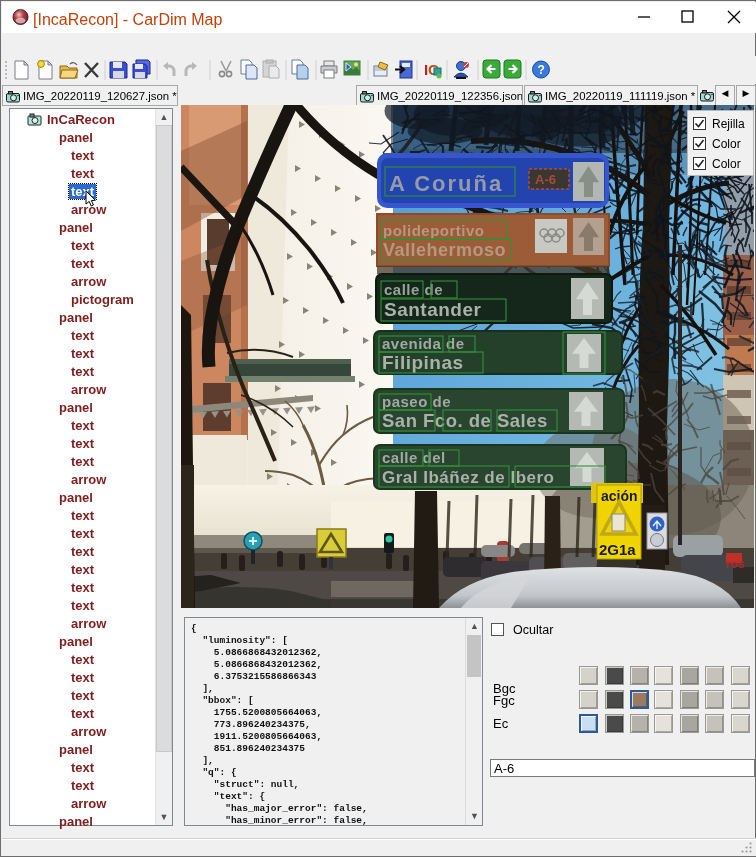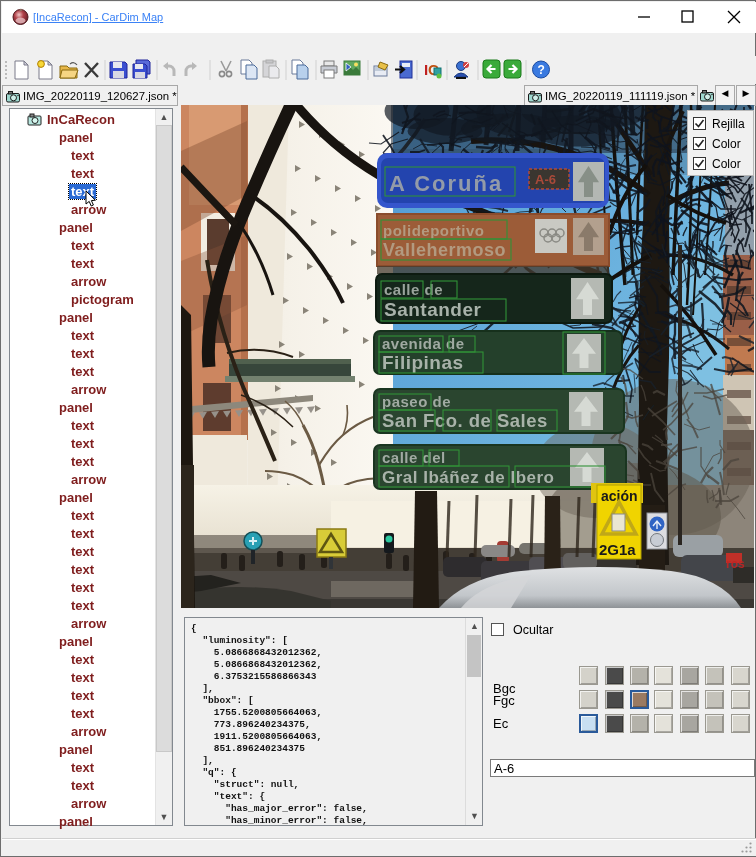--- a/index.html
+++ b/index.html
@@ -1,21 +1,21 @@
 <!DOCTYPE html>
 <html><head>
 <meta charset="utf-8">
 <style>
 * { margin:0; padding:0; box-sizing:border-box; }
 html,body { width:756px; height:857px; overflow:hidden; }
 body { font-family:"Liberation Sans", sans-serif; background:#f0f0f0; position:relative; }
 .abs { position:absolute; }
 #win { position:absolute; left:0; top:0; width:756px; height:857px; border:1px solid #6d6d6d; background:#f0f0f0; }
 #titlebar { position:absolute; left:1px; top:1px; width:754px; height:31px; background:#ffffff; }
-#title-text { position:absolute; left:31px; top:9px; font-size:11px; color:#3b82f6;text-decoration:underline; }
+#title-text { position:absolute; left:31px; top:9px; font-size:16px; color:#c2410c; }
 #menubar { position:absolute; left:1px; top:32px; width:754px; height:23px; background:#f6f6f6; font-size:12px; color:#000; }
 .menu-item { position:absolute; top:4px; }
 #toolbar { position:absolute; left:1px; top:55px; width:754px; height:28px; background:#f0f0f0; }
 #tabbar { position:absolute; left:1px; top:84px; width:754px; height:21px; background:#f0f0f0; }
 .tab { position:absolute; top:0; height:21px; background:#f0f0f0; border:1px solid #a8a8a8; font-size:11.4px; color:#000; padding:4px 3px 0 20px; white-space:nowrap; overflow:hidden; }
 #treepanel { position:absolute; left:8px; top:107px; width:164px; height:718px; background:#ffffff; border:1px solid #82888f; }
 .trow { position:absolute; font-size:13px; font-weight:bold; color:#7f1d1d; white-space:nowrap; }
 #vsb { position:absolute; right:0; top:0; width:17px; height:100%; background:#f0f0f0; border-left:1px solid #e3e3e3; }
 #jsonpanel { position:absolute; left:183px; top:616px; width:299px; height:209px; background:#f0f0f0; border:1px solid #82888f; overflow:hidden; }
 #jsontext { position:absolute; left:6px; top:5px; font-family:"Liberation Mono", monospace; font-size:9.5px; font-weight:bold; line-height:12px; color:#111; white-space:pre; }
@@ -192,20 +192,26 @@
     </svg>
   </div>
 
   <div id="tabbar">
     <div class="tab" style="left:0px;width:176px;"><svg class="abs" style="left:3px;top:5px" width="15" height="12" viewBox="0 0 15 12">
           <rect x="0.5" y="2.5" width="13" height="8.5" rx="1.5" fill="#9fd8cf" stroke="#1a1a1a"></rect>
           <rect x="2.5" y="0.5" width="4" height="2.5" fill="#777" stroke="#1a1a1a"></rect>
           <circle cx="7.5" cy="6.8" r="3" fill="#cfeee8" stroke="#1a1a1a"></circle>
           <circle cx="12" cy="4.5" r="0.8" fill="#333"></circle>
         </svg>IMG_20220119_120627.json *</div>
+    <div class="tab" style="left:354px;width:167px;"><svg class="abs" style="left:3px;top:5px" width="15" height="12" viewBox="0 0 15 12">
+          <rect x="0.5" y="2.5" width="13" height="8.5" rx="1.5" fill="#9fd8cf" stroke="#1a1a1a"></rect>
+          <rect x="2.5" y="0.5" width="4" height="2.5" fill="#777" stroke="#1a1a1a"></rect>
+          <circle cx="7.5" cy="6.8" r="3" fill="#cfeee8" stroke="#1a1a1a"></circle>
+          <circle cx="12" cy="4.5" r="0.8" fill="#333"></circle>
+        </svg>IMG_20220119_122356.json</div>
     <div class="tab" style="left:522px;width:174px;"><svg class="abs" style="left:3px;top:5px" width="15" height="12" viewBox="0 0 15 12">
           <rect x="0.5" y="2.5" width="13" height="8.5" rx="1.5" fill="#9fd8cf" stroke="#1a1a1a"></rect>
           <rect x="2.5" y="0.5" width="4" height="2.5" fill="#777" stroke="#1a1a1a"></rect>
           <circle cx="7.5" cy="6.8" r="3" fill="#cfeee8" stroke="#1a1a1a"></circle>
           <circle cx="12" cy="4.5" r="0.8" fill="#333"></circle>
         </svg>IMG_20220119_111119.json *</div>
     <div class="tab" style="left:697px;width:15px;padding:0;border:none;overflow:hidden">
         <svg class="abs" style="left:1px;top:5px" width="15" height="12" viewBox="0 0 15 12">
           <rect x="0.5" y="2.5" width="13" height="8.5" rx="1.5" fill="#9fd8cf" stroke="#1a1a1a"></rect>
           <rect x="2.5" y="0.5" width="4" height="2.5" fill="#777" stroke="#1a1a1a"></rect>

